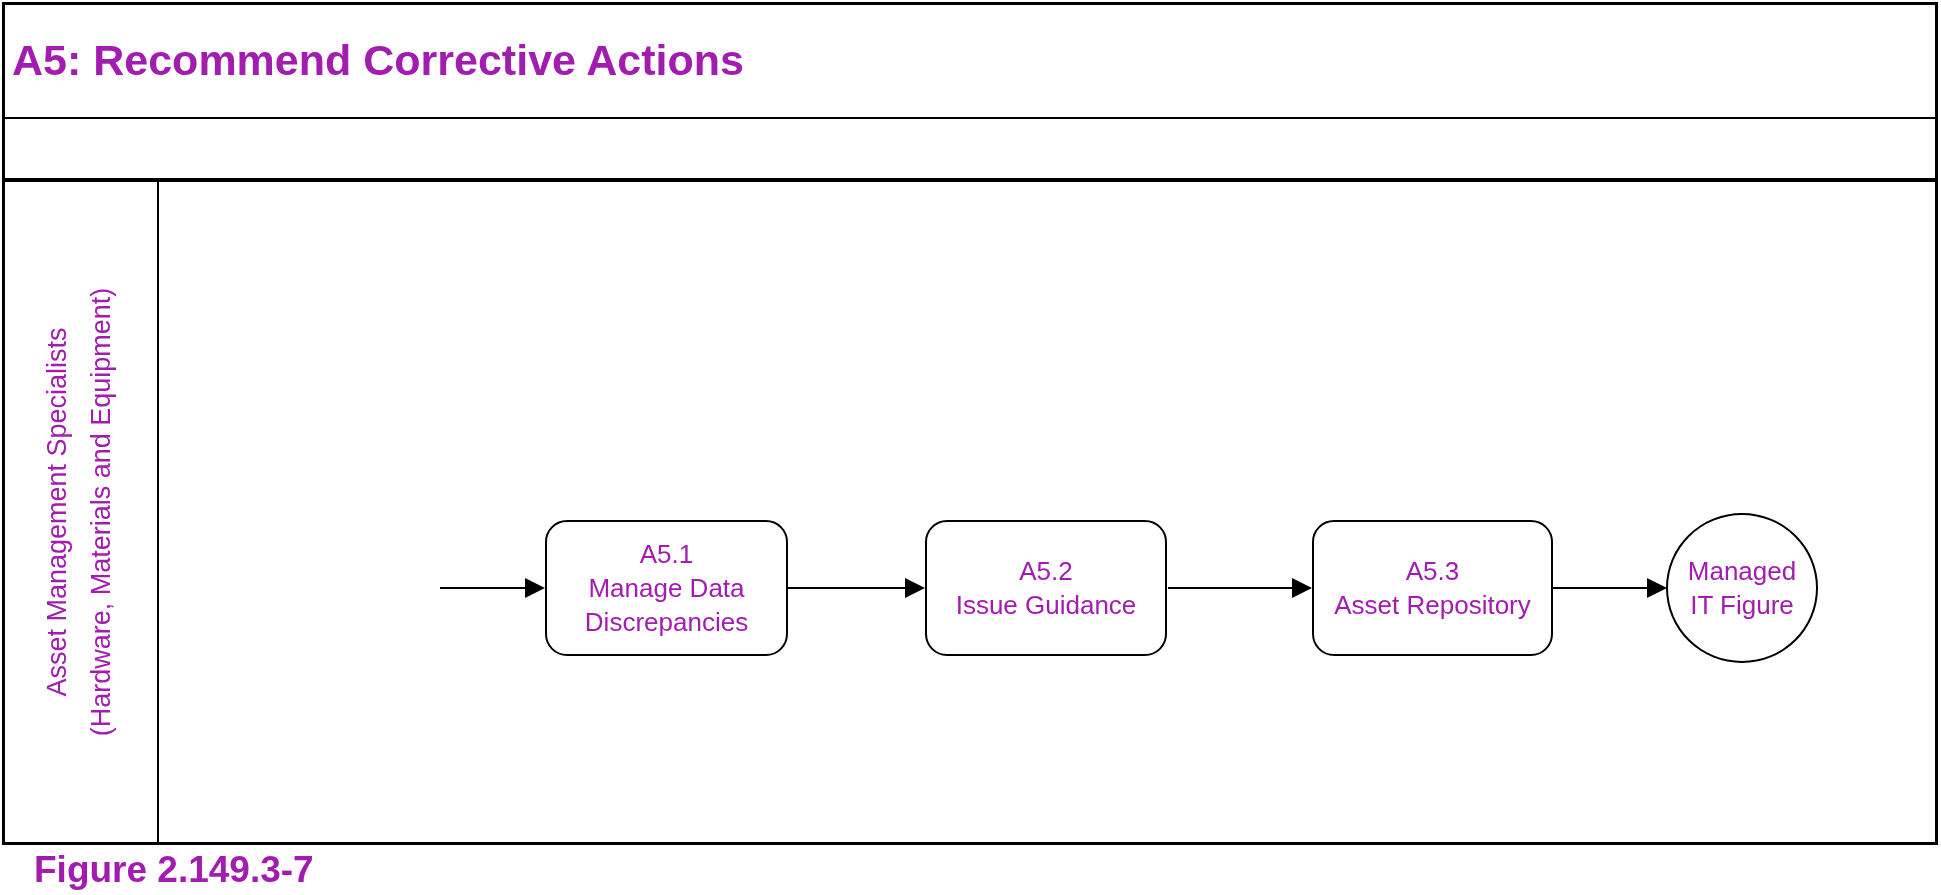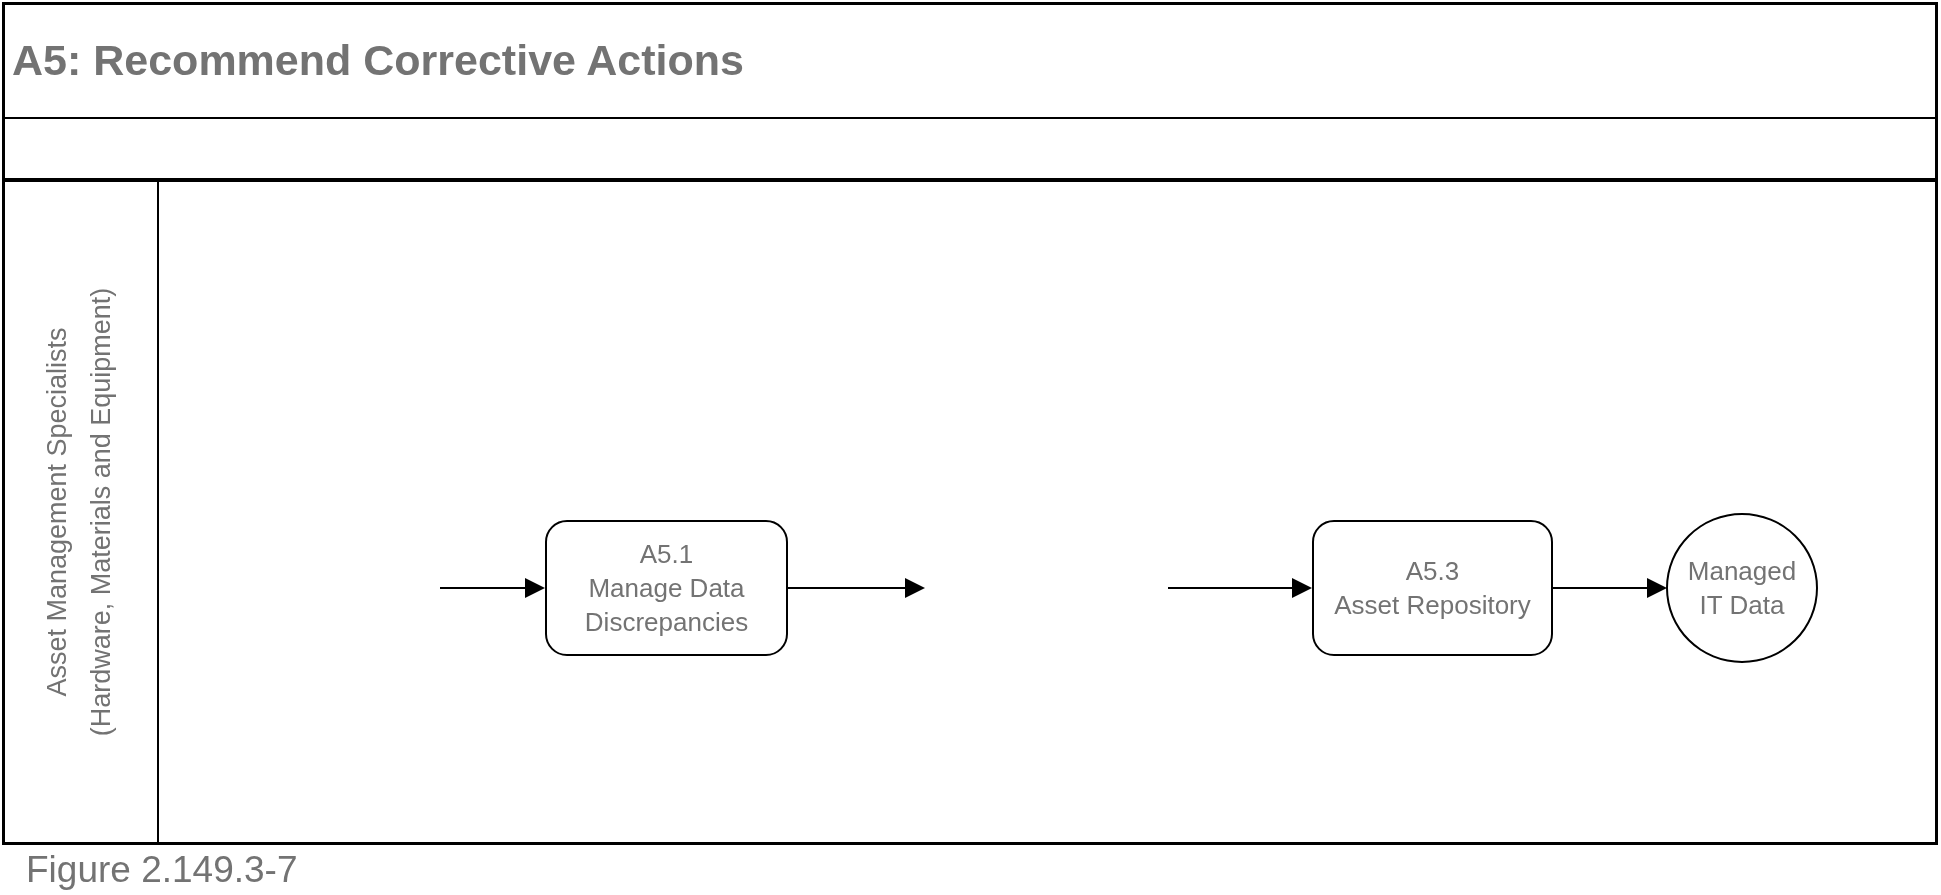--- a/index.html
+++ b/index.html
@@ -1,21 +1,21 @@
 <!DOCTYPE html>
 <html><head>
 <meta charset="utf-8">
 <style>
   html, body { margin: 0; padding: 0; background: #ffffff; }
   #page {
     position: relative;
     width: 1941px;
     height: 895px;
     background: #ffffff;
-    color: #737373;
+    color: #a21caf;
     font-family: "Liberation Sans", "DejaVu Sans", sans-serif;
     overflow: hidden;
   }
   .abs { position: absolute; }
 
   
   .frame-border {
     left: 2px; top: 2px; width: 1936px; height: 843px;
     border: 3px solid #000; box-sizing: border-box;
   }
@@ -74,22 +74,22 @@
   .arrow-1 .arrow-line { width: 85px; }  .arrow-1 .arrow-head { left: 85px; }
   .arrow-2 { left: 788px;  width: 137px; }
   .arrow-2 .arrow-line { width: 117px; } .arrow-2 .arrow-head { left: 117px; }
   .arrow-3 { left: 1168px; width: 144px; }
   .arrow-3 .arrow-line { width: 124px; } .arrow-3 .arrow-head { left: 124px; }
   .arrow-4 { left: 1553px; width: 114px; }
   .arrow-4 .arrow-line { width: 94px; }  .arrow-4 .arrow-head { left: 94px; }
 
   
   .caption {
-    left: 26px; top: 849px;
-    font-size: 37px; font-weight: normal; white-space: nowrap; text-align: center;
+    left: 34px; top: 849px;
+    font-size: 37px; font-weight: bold; white-space: nowrap; text-align: center;
   }
 </style>
 </head>
 <body>
 
 <div id="page">
 
   <div class="abs frame-border"></div>
   <div class="abs hline-title"></div>
   <div class="abs hline-band"></div>
@@ -112,36 +112,40 @@
     <div>A5.1</div>
     <div>Manage Data</div>
     <div>Discrepancies</div>
   </div>
 
   <div class="abs arrow arrow-2">
     <div class="arrow-line"></div>
     <div class="arrow-head"></div>
   </div>
 
+  <div class="abs process-box box-a52">
+    <div>A5.2</div>
+    <div>Issue Guidance</div>
+  </div>
 
   <div class="abs arrow arrow-3">
     <div class="arrow-line"></div>
     <div class="arrow-head"></div>
   </div>
 
   <div class="abs process-box box-a53">
     <div>A5.3</div>
     <div>Asset Repository</div>
   </div>
 
   <div class="abs arrow arrow-4">
     <div class="arrow-line"></div>
     <div class="arrow-head"></div>
   </div>
 
   <div class="abs circle end-circle">
     <div>Managed</div>
-    <div>IT Data</div>
+    <div>IT Figure</div>
   </div>
 
   <div class="abs caption">Figure 2.149.3-7</div>
 
 </div>
 
 </body></html>

